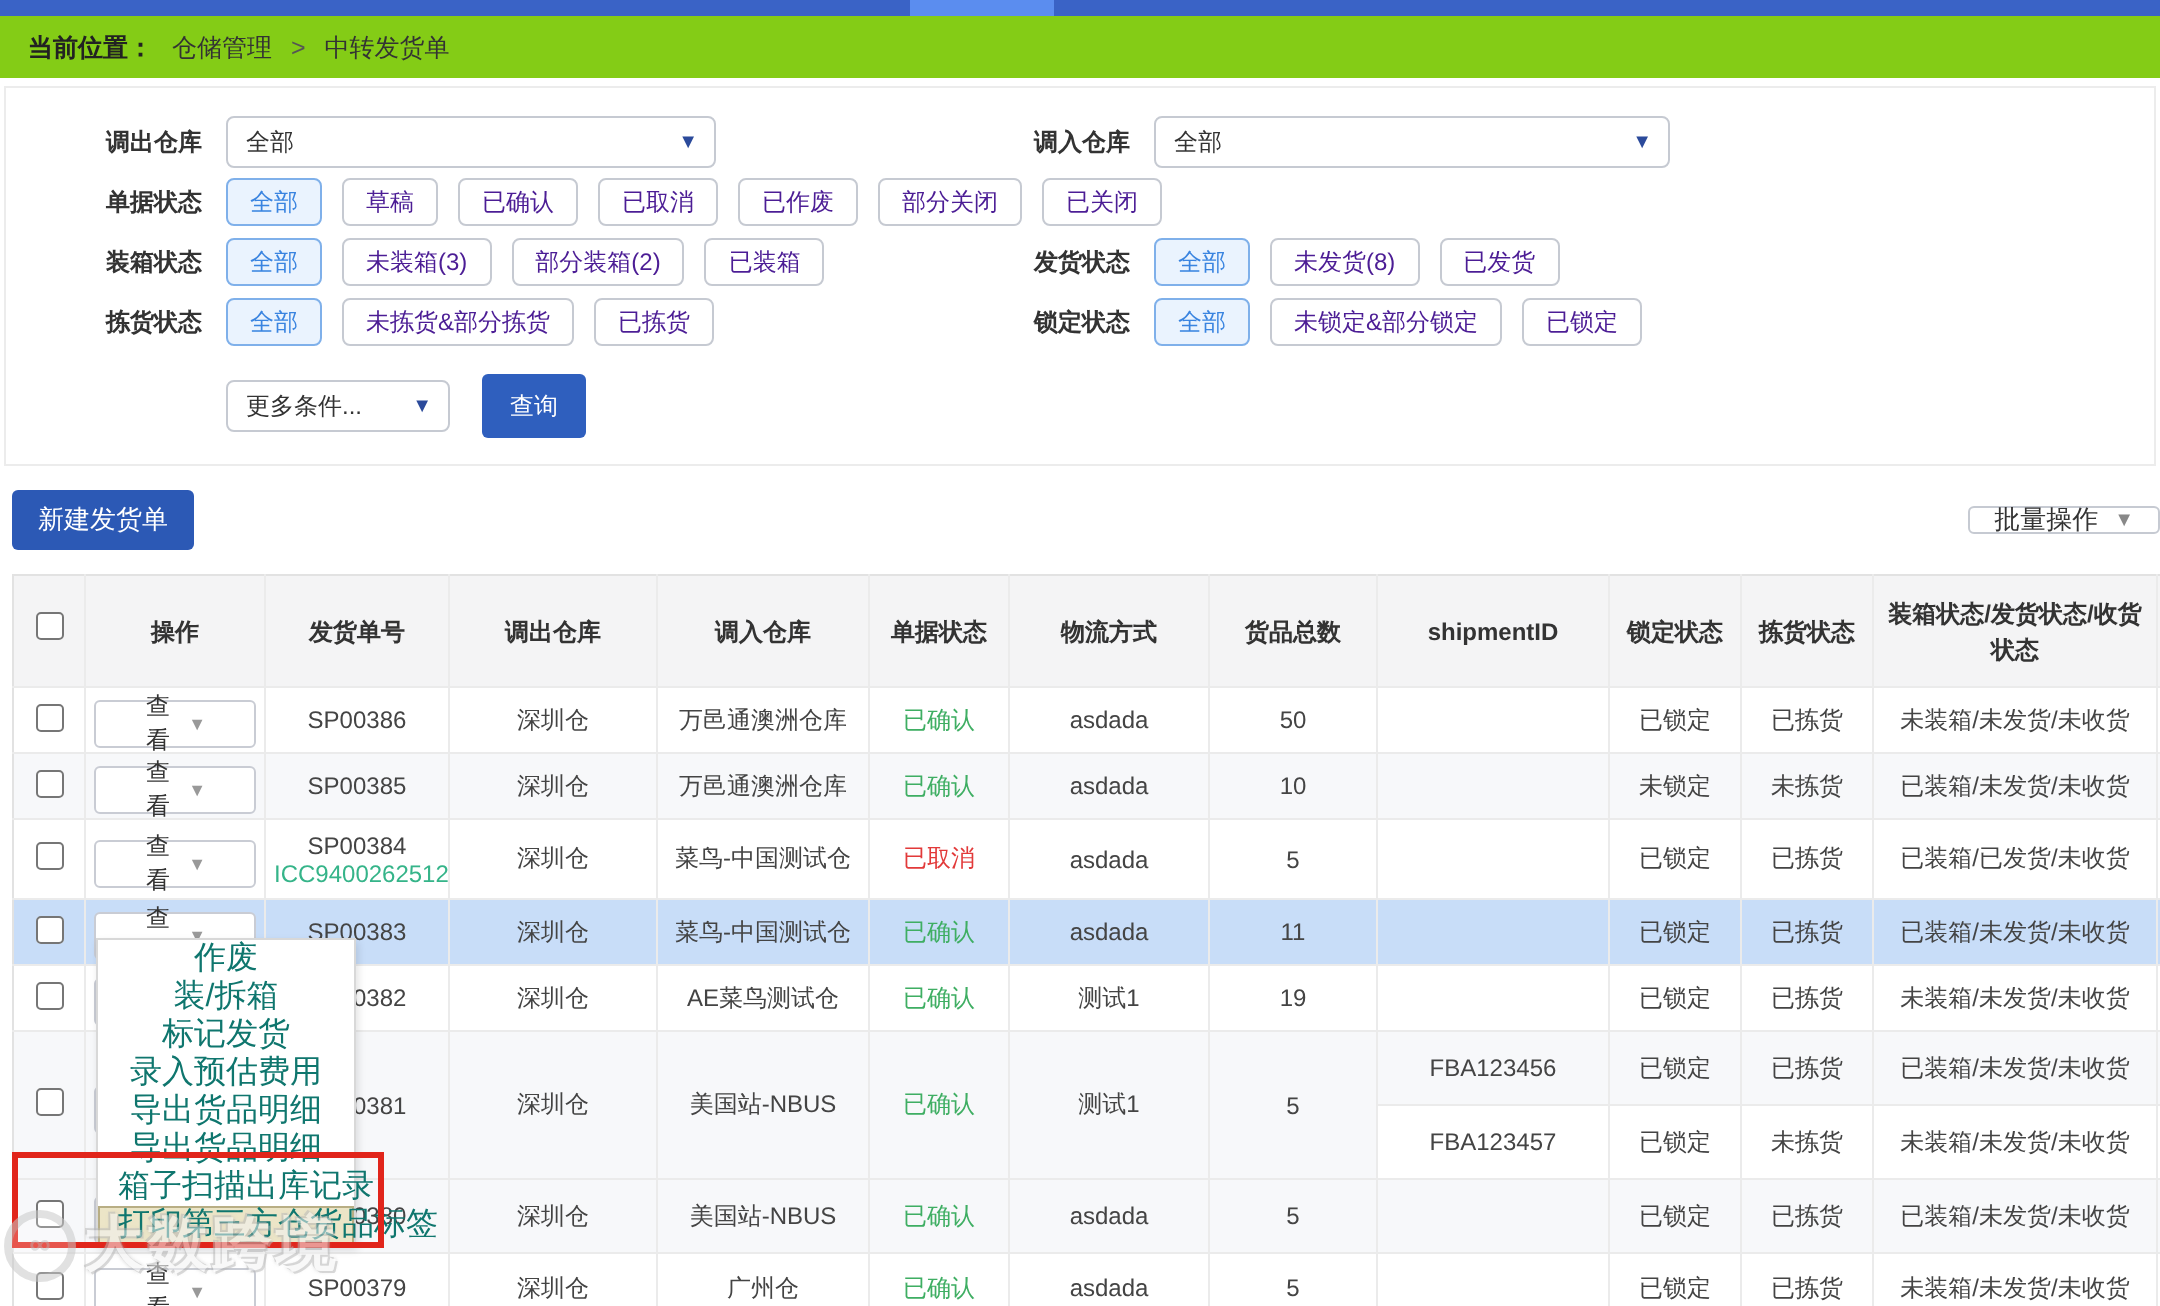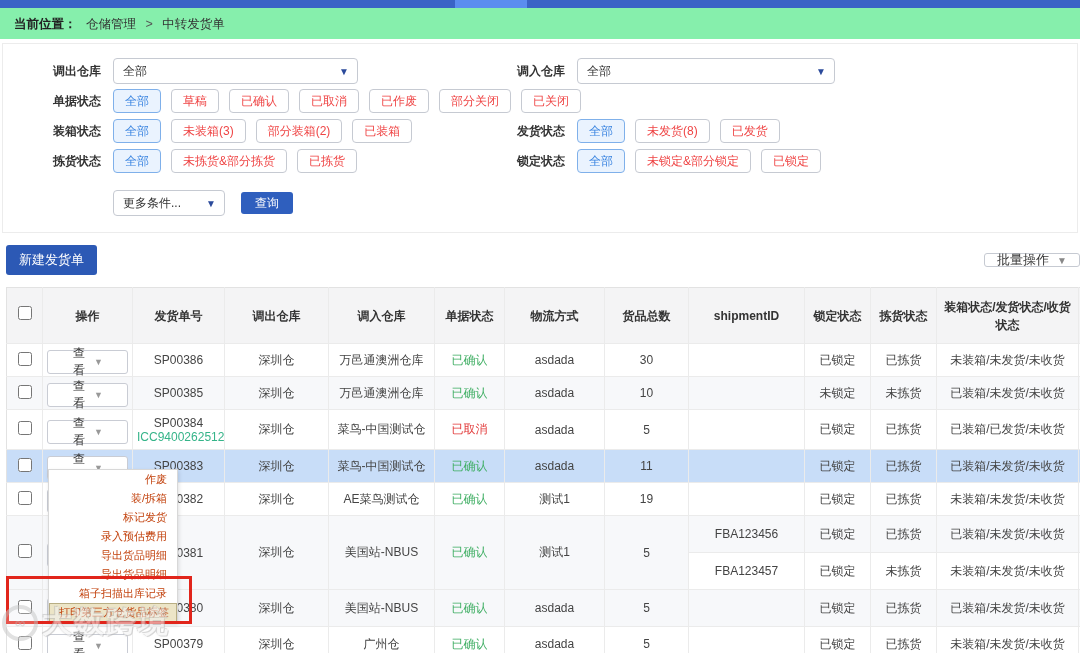--- a/index.html
+++ b/index.html
@@ -2,46 +2,46 @@
 <html><head>
 <meta charset="utf-8">
 <style>
   * { box-sizing: border-box; margin: 0; padding: 0; }
   html,body { width:1080px; height:653px; overflow:hidden; background:#fff;
     font-family:"Liberation Sans","DejaVu Sans",sans-serif; font-size:12px; color:#333; }
   
   .topbar { position:relative; height:8px; background:#3a63c6; }
   .topbar .seg { position:absolute; left:455px; top:0; width:72px; height:8px; background:#5b8def; }
   
-  .breadcrumb { padding:8px 14px 6px; font-size:12.5px; background:#86efac; }
+  .breadcrumb { padding:8px 14px 6px; font-size:12.5px; background:#84cc16; }
   .breadcrumb .lbl { font-weight:bold; color:#222; margin-right:6px; }
   .breadcrumb .sep { margin:0 6px; color:#555; }
   .crumb { color:#333; cursor:pointer; }
   
   .filter-card { position:relative; margin:4px 2px 0; border:1px solid #ececec; background:#fff; padding:12px 0 14px; }
   .f-row { position:relative; height:30px; }
   .f-left { display:flex; align-items:center; margin-left:36px; height:100%; }
   .f-right { position:absolute; left:514px; top:0; height:100%; display:flex; align-items:center; }
   .f-label { display:inline-block; width:62px; text-align:right; font-weight:bold; color:#333; margin-right:12px; white-space:nowrap; }
   .f-right .f-label { width:auto; margin-right:12px; }
   .sel { position:relative; display:inline-flex; align-items:center; background:#fff;
     border:1px solid #c6cad2; border-radius:4px; height:26px; padding:0 24px 0 9px; color:#333; cursor:pointer; }
   .sel.w1 { width:245px; } .sel.w2 { width:258px; } .sel.w3 { width:112px; }
   .sel .car { position:absolute; right:8px; color:#2b4a9b; font-size:10px; }
   .chips { display:flex; gap:10px; align-items:center; }
   .chip { height:24px; display:inline-flex; align-items:center; padding:0 11px; background:#fff;
-    border:1px solid #c6cad2; border-radius:4px; color:#ef4444; cursor:pointer; white-space:nowrap; }
+    border:1px solid #c6cad2; border-radius:4px; color:#4c1d95; cursor:pointer; white-space:nowrap; }
   .chip.on { background:#eaf3fe; border-color:#7fb0ea; color:#3a84e0; }
   .date-box { position:relative; display:inline-flex; align-items:center; width:104px; height:25px;
     border:1px solid #c6cad2; border-radius:4px; background:#fff; padding:0 20px 0 7px; }
   .cal { position:absolute; right:4px; width:13px; height:13px; border:1px solid #9aa2b2; border-radius:2px;
     background:linear-gradient(#c96b63 0 4px, #dfe3ea 4px); }
   .to-sep { margin:0 7px; font-weight:bold; }
   .btn-primary { display:inline-flex; align-items:center; justify-content:center; background:#2f5fbe; color:#fff;
-    border:none; border-radius:3px; height:22px; padding:0 14px; font-size:12px; cursor:pointer; }
+    border:none; border-radius:3px; height:32px; padding:0 14px; font-size:12px; cursor:pointer; }
   
   .action-row { display:flex; align-items:center; gap:14px; padding:12px 0 12px 6px;justify-content:space-between; }
   .btn-new { background:#2c59b5; color:#fff; border:none; border-radius:3px; height:30px; padding:0 13px; font-size:13px; cursor:pointer; }
   .btn-batch { display:inline-flex; align-items:center; background:#fff; border:1px solid #c6cad2; border-radius:3px;
     height:14px; padding:0 12px; font-size:13px; color:#333; cursor:pointer; }
   .btn-batch .car { margin-left:8px; color:#888; font-size:10px; }
   
   .table-wrap { margin-left:6px; width:1074px; overflow:hidden; }
   table { border-collapse:collapse; table-layout:fixed; width:1110px; border:1px solid #e2e2e2; }
   th,td { border-right:1px solid #ebebeb; border-bottom:1px solid #ebebeb; text-align:center;
@@ -54,21 +54,21 @@
   .view-btn { display:inline-flex; align-items:center; background:#fff; border:1px solid #c9ccd4; border-radius:3px;
     height:24px; padding:0 24px; font-size:12px; color:#333; cursor:pointer; }
   .view-btn .car { margin-left:8px; color:#999; font-size:9px; }
   .st-ok { color:#3fae63; } .st-cancel { color:#e23a3a; }
   .track { color:#35b489; font-size:12px; white-space:nowrap; }
   .extra2 { color:#35b489; text-align:left; }
   input[type=checkbox] { width:14px; height:14px; cursor:pointer; }
   
   .ctx-menu { position:absolute; left:48px; top:469px; width:130px; background:#fff;
     border:1px solid #d8d8d8; box-shadow:1px 2px 4px rgba(0,0,0,.12); z-index:50; }
-  .ctx-item { height:19px; line-height:19px; padding:0 10px; text-align:right; font-size:11px; color:#c2410c;
+  .ctx-item { height:19px; line-height:19px; padding:0 10px; text-align:center; font-size:16px; color:#0f766e;
     cursor:pointer; white-space:nowrap; }
   .ctx-item.hl2 { background:#ece5c7; box-shadow:inset 0 0 0 1px #b8ae84; }
   .red-box { position:absolute; left:6px; top:576px; width:186px; height:48px;
     border:3px solid #e1251b; z-index:60; pointer-events:none; }
   
   .watermark { position:absolute; left:2px; top:602px; display:flex; align-items:center; gap:4px;
     z-index:70; pointer-events:none; opacity:.55; }
   .wm-logo { width:36px; height:36px; border-radius:50%; border:4px solid #c9c9c9; color:#c9c9c9;
     display:flex; align-items:center; justify-content:center; font-size:15px; font-weight:bold; background:rgba(255,255,255,.4); }
   .wm-text { font-size:30px; font-weight:bold; color:rgba(255,255,255,.85);
@@ -222,21 +222,21 @@
       <td><input type="checkbox" style=""></td>
       <td><span class="view-btn">
               <span>查看</span>
               <span class="car">▼</span>
             </span></td>
       <td>SP00386</td>
       <td>深圳仓</td>
       <td>万邑通澳洲仓库</td>
       <td class="st-ok">已确认</td>
       <td>asdada</td>
-      <td>30</td>
+      <td>50</td>
       <td></td>
       <td>已锁定</td>
       <td>已拣货</td>
       <td>未装箱/未发货/未收货</td>
       <td></td>
     </tr>
 
     <tr class="h30 stripe">
       <td><input type="checkbox" style=""></td>
       <td><span class="view-btn">

